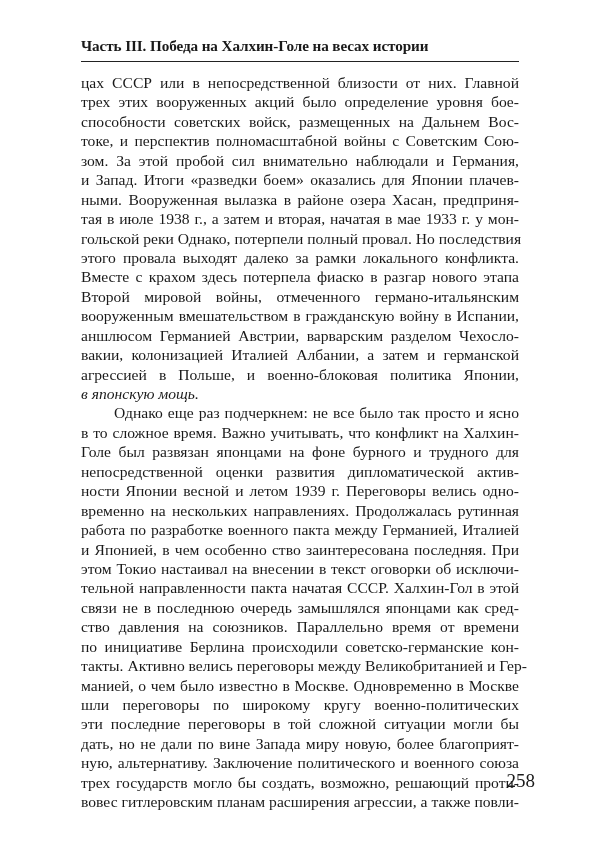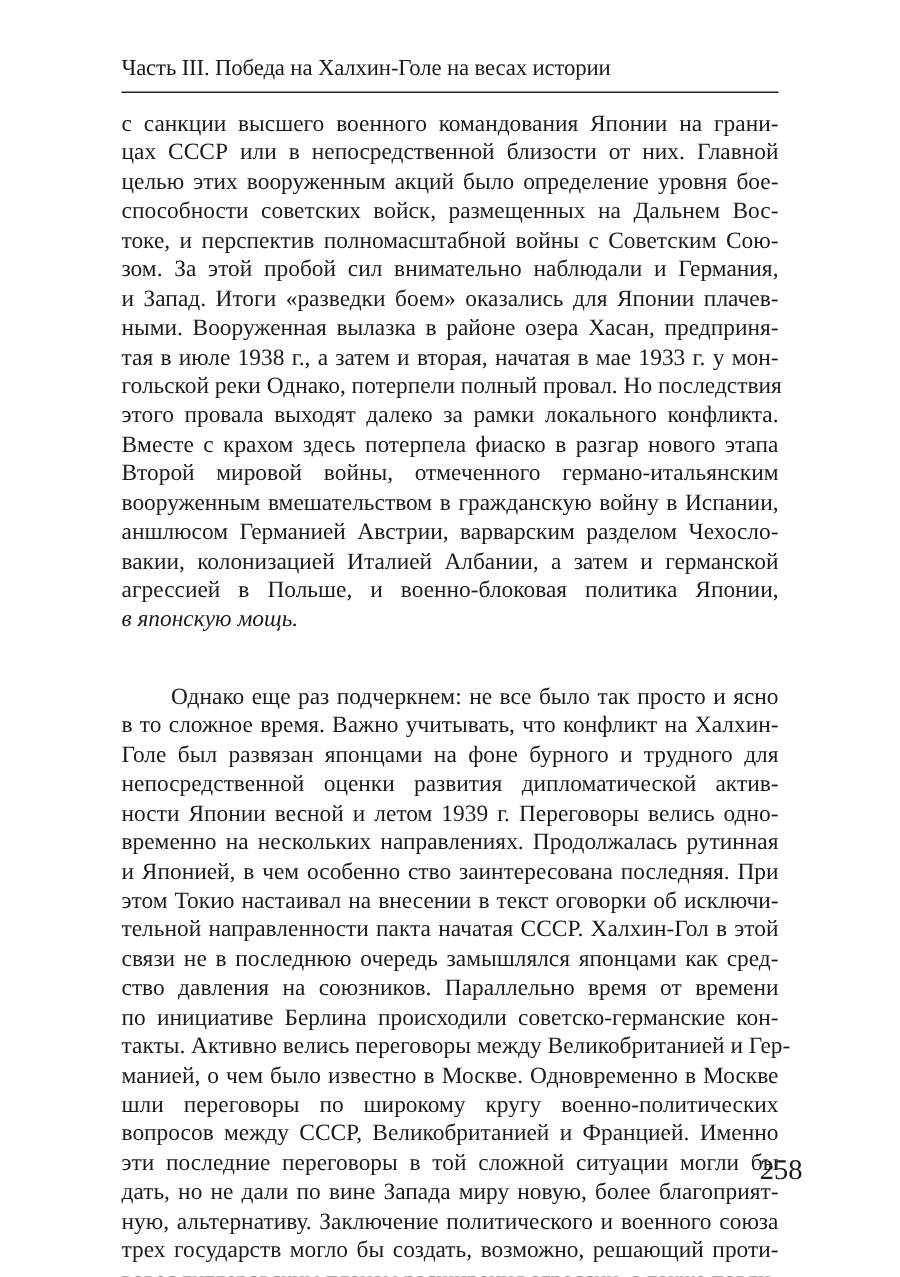--- a/index.html
+++ b/index.html
@@ -1,42 +1,41 @@
 <!DOCTYPE html>
 <html><head>
 <meta charset="utf-8">
 <style>
   html, body { margin:0; padding:0; background:#ffffff; }
   body { width:600px; height:851px; position:relative; overflow:hidden;
          font-family:"Liberation Serif","DejaVu Serif",serif; color:#1a1a1a; }
   .page { position:absolute; left:81px; top:0; width:438px; }
   .running-head { position:absolute; left:0; top:36px; width:438px;
-                  font-weight:normal; font-size:15.2px; line-height:20px; letter-spacing:-0.1px; }
+                  font-weight:bold; font-size:15.2px; line-height:20px; letter-spacing:-0.1px; }
   .head-rule { position:absolute; left:0; top:61px; width:438px; height:0;
                border-top:1.3px solid #222; }
   .body-text { position:absolute; left:0; top:73px; width:438px; }
   .line { display:block; font-size:15.6px; line-height:19.45px; height:19.45px;
           text-align:justify; text-align-last:justify; white-space:nowrap; overflow:visible; }
   .line.last { text-align-last:left;font-style:italic; }
-  .line.indent { padding-left:33px;margin-top:32px; }
+  .line.indent { padding-left:33px; }
   .folio { position:absolute; left:16px; top:770px; width:438px; text-align:right;
            font-size:19px; }
 </style>
 </head>
 <body>
 
 <div class="page">
   <div class="running-head">Часть III. Победа на Халхин-Голе на весах истории</div>
   <div class="head-rule"></div>
 
   <div class="body-text">
     <div class="para">
-      <span class="line">с санкции высшего военного командования Японии на грани-</span>
       <span class="line">цах СССР или в непосредственной близости от них. Главной</span>
-      <span class="line">целью этих вооруженным акций было определение уровня бое-</span>
+      <span class="line">трех этих вооруженных акций было определение уровня бое-</span>
       <span class="line">способности советских войск, размещенных на Дальнем Вос-</span>
       <span class="line">токе, и перспектив полномасштабной войны с Советским Сою-</span>
       <span class="line">зом. За этой пробой сил внимательно наблюдали и Германия,</span>
       <span class="line">и Запад. Итоги «разведки боем» оказались для Японии плачев-</span>
       <span class="line">ными. Вооруженная вылазка в районе озера Хасан, предприня-</span>
       <span class="line">тая в июле 1938 г., а затем и вторая, начатая в мае 1933 г. у мон-</span>
       <span class="line">гольской реки Однако, потерпели полный провал. Но последствия</span>
       <span class="line">этого провала выходят далеко за рамки локального конфликта.</span>
       <span class="line">Вместе с крахом здесь потерпела фиаско в разгар нового этапа</span>
       <span class="line">Второй мировой войны, отмеченного германо-итальянским</span>
@@ -46,30 +45,30 @@
       <span class="line">агрессией в Польше, и военно-блоковая политика Японии,</span>
       <span class="line last">в японскую мощь.</span>
     </div>
     <div class="para">
       <span class="line indent">Однако еще раз подчеркнем: не все было так просто и ясно</span>
       <span class="line">в то сложное время. Важно учитывать, что конфликт на Халхин-</span>
       <span class="line">Голе был развязан японцами на фоне бурного и трудного для</span>
       <span class="line">непосредственной оценки развития дипломатической актив-</span>
       <span class="line">ности Японии весной и летом 1939 г. Переговоры велись одно-</span>
       <span class="line">временно на нескольких направлениях. Продолжалась рутинная</span>
+      <span class="line">работа по разработке военного пакта между Германией, Италией</span>
       <span class="line">и Японией, в чем особенно ство заинтересована последняя. При</span>
       <span class="line">этом Токио настаивал на внесении в текст оговорки об исключи-</span>
       <span class="line">тельной направленности пакта начатая СССР. Халхин-Гол в этой</span>
       <span class="line">связи не в последнюю очередь замышлялся японцами как сред-</span>
       <span class="line">ство давления на союзников. Параллельно время от времени</span>
       <span class="line">по инициативе Берлина происходили советско-германские кон-</span>
       <span class="line">такты. Активно велись переговоры между Великобританией и Гер-</span>
       <span class="line">манией, о чем было известно в Москве. Одновременно в Москве</span>
       <span class="line">шли переговоры по широкому кругу военно-политических</span>
-      <span class="line">вопросов между СССР, Великобританией и Францией. Именно</span>
       <span class="line">эти последние переговоры в той сложной ситуации могли бы</span>
       <span class="line">дать, но не дали по вине Запада миру новую, более благоприят-</span>
       <span class="line">ную, альтернативу. Заключение политического и военного союза</span>
       <span class="line">трех государств могло бы создать, возможно, решающий проти-</span>
       <span class="line">вовес гитлеровским планам расширения агрессии, а также повли-</span>
 
     </div>
   </div>
 
   <div class="folio">258</div>

